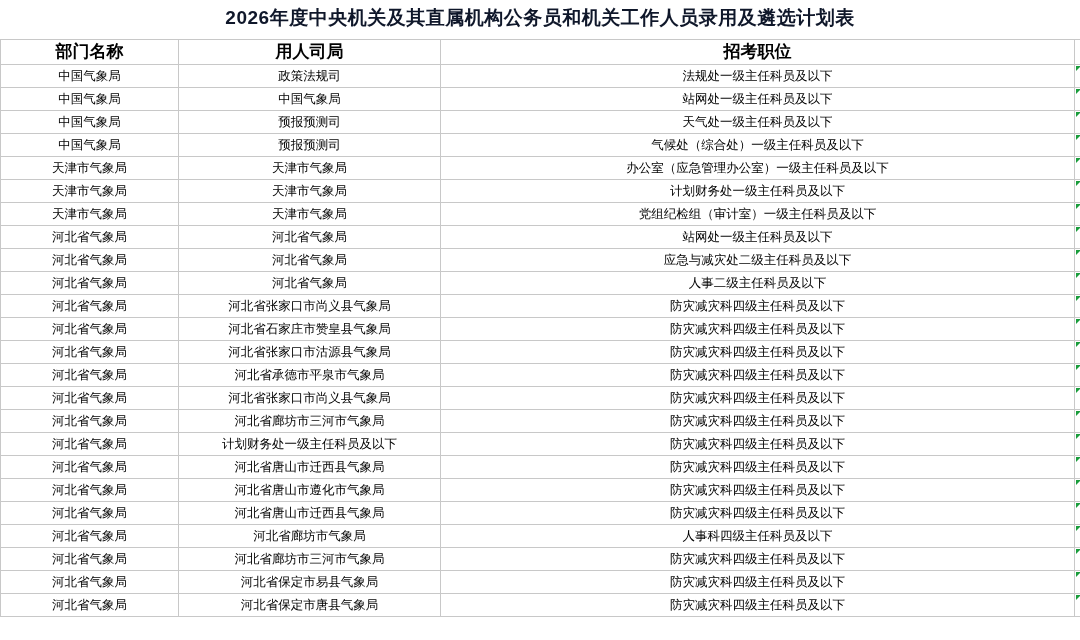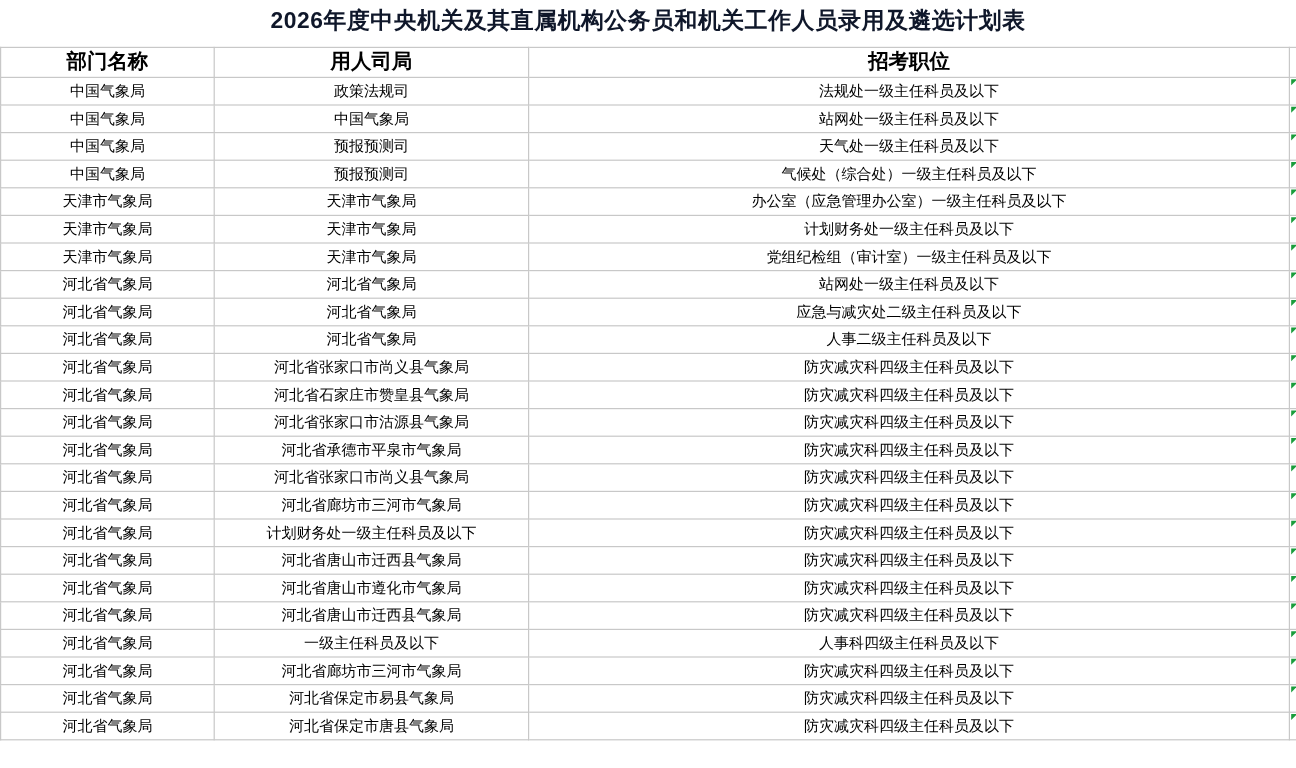--- a/index.html
+++ b/index.html
@@ -208,21 +208,21 @@
           <td class="num">1</td>
         </tr>
         <tr>
           <td>河北省气象局</td>
           <td>河北省唐山市迁西县气象局</td>
           <td>防灾减灾科四级主任科员及以下</td>
           <td class="num">1</td>
         </tr>
         <tr>
           <td>河北省气象局</td>
-          <td>一级主任科员及以下</td>
+          <td>河北省廊坊市气象局</td>
           <td>人事科四级主任科员及以下</td>
           <td class="num">1</td>
         </tr>
         <tr>
           <td>河北省气象局</td>
           <td>河北省廊坊市三河市气象局</td>
           <td>防灾减灾科四级主任科员及以下</td>
           <td class="num">1</td>
         </tr>
         <tr>

